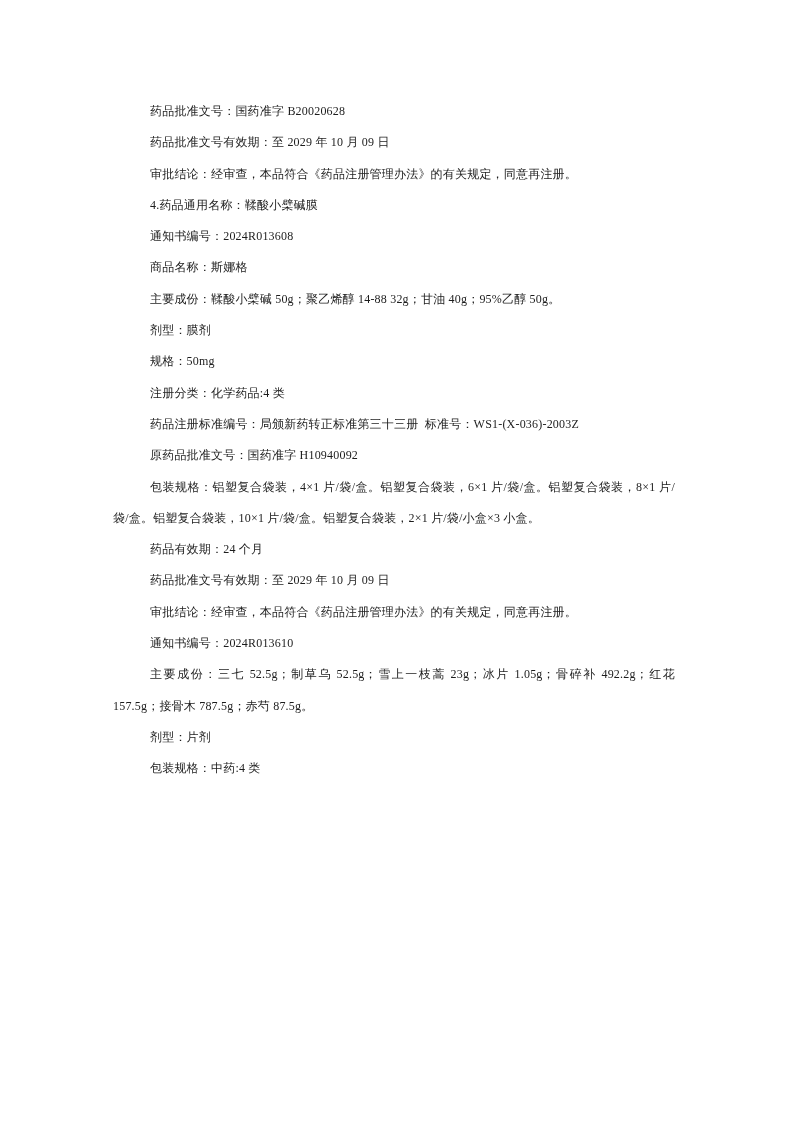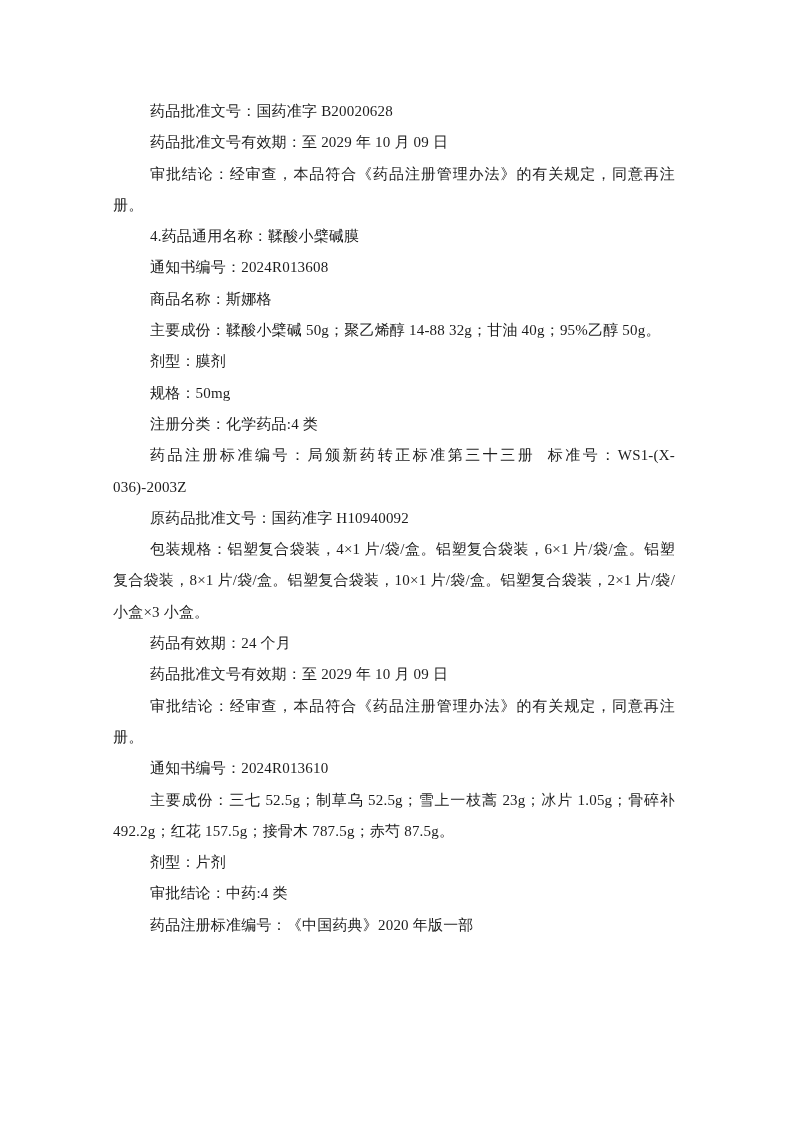--- a/index.html
+++ b/index.html
@@ -14,21 +14,21 @@
     background: #ffffff;
     overflow: hidden;
     font-family: "Liberation Serif", "DejaVu Serif", serif;
     color: #1c1c1c;
   }
   .content {
     position: absolute;
     left: 113px;
     top: 96px;
     width: 562px;
-    font-size: 15px;
+    font-size: 12px;
     line-height: 31.3px;
   }
   .content p {
     margin: 0;
     padding: 0;
     text-indent: 37px;
     text-align: justify;
     white-space: pre-wrap;
     letter-spacing: 0.2px;
   }
@@ -57,17 +57,16 @@
     <p>药品注册标准编号：局颁新药转正标准第三十三册  标准号：WS1-(X-036)-2003Z</p>
     <p>原药品批准文号：国药准字 H10940092</p>
     <p>包装规格：铝塑复合袋装，4×1 片/袋/盒。铝塑复合袋装，6×1 片/袋/盒。铝塑复合袋装，8×1 片/袋/盒。铝塑复合袋装，10×1 片/袋/盒。铝塑复合袋装，2×1 片/袋/小盒×3 小盒。</p>
     <p>药品有效期：24 个月</p>
     <p>药品批准文号有效期：至 2029 年 10 月 09 日</p>
     <p>审批结论：经审查，本品符合《药品注册管理办法》的有关规定，同意再注册。</p>
 
     <p>通知书编号：2024R013610</p>
     <p>主要成份：三七 52.5g；制草乌 52.5g；雪上一枝蒿 23g；冰片 1.05g；骨碎补 492.2g；红花 157.5g；接骨木 787.5g；赤芍 87.5g。</p>
     <p>剂型：片剂</p>
-    <p>审批结论：中药:4 类</p>
-    <p>药品注册标准编号：《中国药典》2020 年版一部</p>
+    <p>包装规格：中药:4 类</p>
 
   </main>
 </div>
 
 </body></html>

